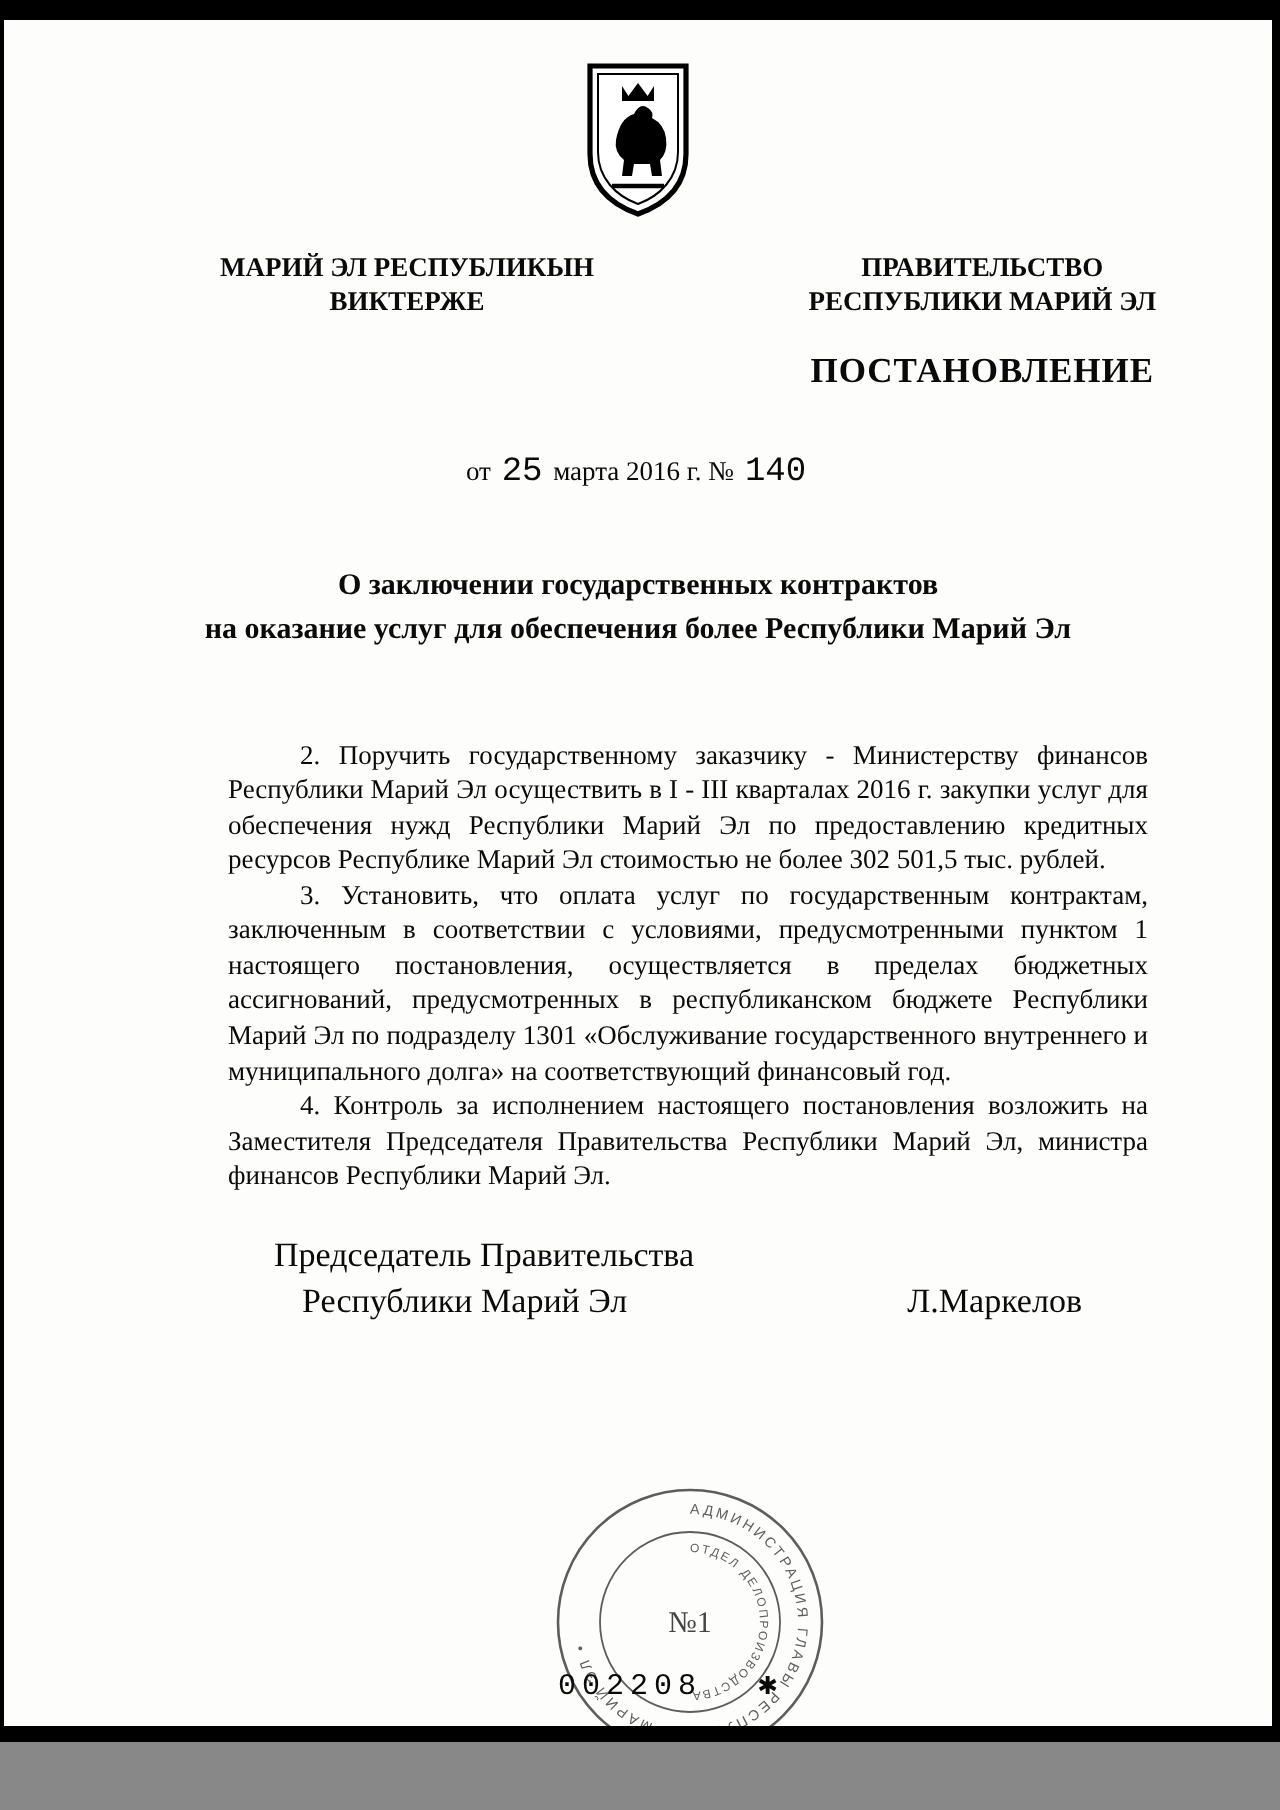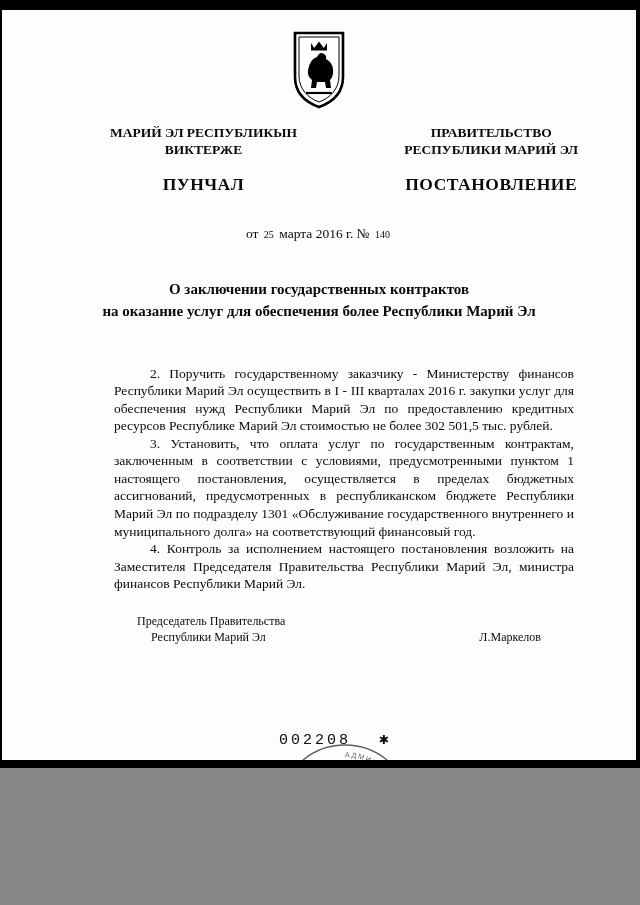--- a/index.html
+++ b/index.html
@@ -1,40 +1,40 @@
 <!DOCTYPE html>
 <html><head>
 <meta charset="utf-8">
 <style>
   html,body{margin:0;padding:0;background:#888;}
   .page{
     position:relative;
-    width:640px;height:768px;
+    width:640px;height:871px;
     box-sizing:border-box;
     margin:0 auto;
     background:#fdfdfc;
     color:#0a0a0a;
     font-family:"Liberation Serif", serif;
     border-top:10px solid #000;
     border-bottom:8px solid #000;
     border-left:2px solid #000;
     border-right:4px solid #000;
     overflow:hidden;
   }
   .coat{width:52px;margin:21px auto 6px;}
   .letterhead{display:flex;justify-content:space-between;padding:6px 58px 0 108px;}
   .lh-col{text-align:center;font-weight:bold;font-size:13.5px;line-height:1.25;}
   .lh-col .doc-type{margin-top:15px;font-size:17.5px;letter-spacing:.5px;}
   .date-line{margin-top:30px;text-align:center;font-size:13.5px;}
-  .typed{font-family:Liberation Serif, serif;font-size:10px;}
+  .typed{font-family:Liberation Mono, monospace;font-size:17px;}
   .date-line .typed{padding:0 2px;}
   .title{margin-top:36px;text-align:center;font-weight:bold;font-size:15px;line-height:1.5;}
   .body-text{margin:42px 62px 0 112px;font-size:13.5px;line-height:1.3;text-align:justify;}
   .body-text p{margin:0;text-indent:36px;}
-  .signature{display:flex;justify-content:space-between;align-items:flex-end;margin:20px 95px 0 135px;font-size:12px;line-height:1.35;}
+  .signature{display:flex;justify-content:space-between;align-items:flex-end;margin:20px 95px 0 135px;font-size:17px;line-height:1.35;}
   .sig-line2{padding-left:14px;}
   .stamp{position:absolute;left:268px;top:726px;width:150px;height:150px;opacity:.82;pointer-events:none;}
   .stamp text{font-family:"Liberation Sans", sans-serif;}
   .stamp .center-no{font-family:"Liberation Serif", serif;}
   .serial{position:absolute;left:277px;bottom:11px;font-family:"Liberation Mono", monospace;font-size:15px;letter-spacing:3px;}
   .serial .mark{display:inline-block;margin-left:16px;letter-spacing:0;font-size:16px;}
 </style>
 </head>
 <body>
 
@@ -47,21 +47,20 @@
       <path d="M18,12 l3.2,5 4.8,-6.5 4.8,6.5 3.2,-5 v7.5 h-16 z" fill="#000"></path>
       <path d="M15,39 q2,-11 9,-13 q3,-6 7,-3 q3,2 2,5 q6,3 7,10 q1,7 -3,11 l1,8 h-5 l-1,-6 h-8 l-1,6 h-5 l1,-8 q-5,-4 -4,-10 z" fill="#000"></path>
       <path d="M13,62 h26" stroke="#000" stroke-width="2.2"></path>
     </svg>
   </div>
 
   <div class="letterhead">
     <div class="lh-col">
       <div>МАРИЙ ЭЛ РЕСПУБЛИКЫН</div>
       <div>ВИКТЕРЖЕ</div>
-      <div class="doc-type">ПУНЧАЛ</div>
     </div>
     <div class="lh-col">
       <div>ПРАВИТЕЛЬСТВО</div>
       <div>РЕСПУБЛИКИ МАРИЙ ЭЛ</div>
       <div class="doc-type">ПОСТАНОВЛЕНИЕ</div>
     </div>
   </div>
 
   <div class="date-line">
     <span>от</span>

